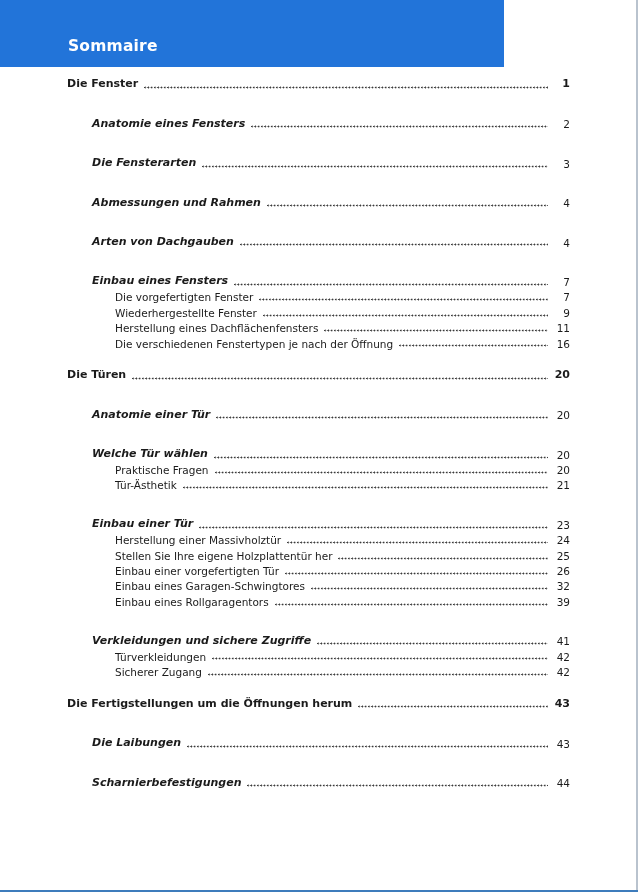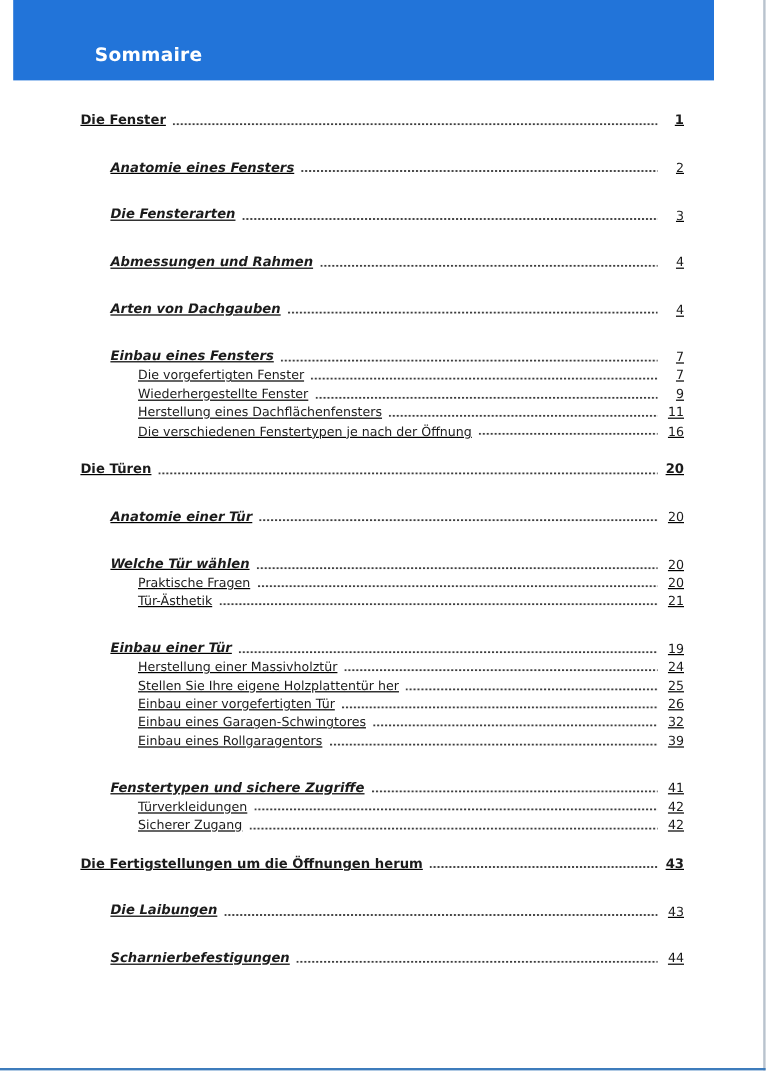--- a/index.html
+++ b/index.html
@@ -13,28 +13,27 @@
     width: 640px;
     height: 896px;
     background: #ffffff;
     overflow: hidden;
   }
   
   .banner {
     position: absolute;
     top: 0;
     left: 0;
-    width: 584px;
+    width: 504px;
     height: 67px;
     background: var(--banner-bg, #2274d9);
     display: flex;
     align-items: flex-end;
     box-sizing: border-box;
     padding: 14px 0 13px 68px;
-    margin-left: 11px;
   }
   .banner .title {
     color: var(--banner-fg, #ffffff);
     font-size: 15.5px;
     font-weight: bold;
     letter-spacing: 0.2px;
     line-height: 1;
   }
   
   .right-edge {
@@ -52,22 +51,21 @@
     bottom: 4px;
     height: 2px;
     background: var(--rule-color, #3e7cbc);
   }
   
   .toc {
     position: absolute;
     top: 67px;
     left: 67px;
     right: 70px;
-    padding-top: 25px;
-    text-decoration: underline;
+    padding-top: 9px;
   }
   .section + .section { margin-top: 17px; }
   .row {
     display: flex;
     align-items: flex-end;
     height: 15.4px;
     color: var(--text-color, #1b1b1b);
     font-size: 11px;
     cursor: pointer;
   }
@@ -178,21 +176,21 @@
     <span class="pagenum">20</span>
   </div>
         <div class="row l3">
     <span class="label">Tür-Ästhetik</span>
     <span class="leader"></span>
     <span class="pagenum">21</span>
   </div>
         <div class="row l2">
     <span class="label">Einbau einer Tür</span>
     <span class="leader"></span>
-    <span class="pagenum">19</span>
+    <span class="pagenum">23</span>
   </div>
         <div class="row l3">
     <span class="label">Herstellung einer Massivholztür</span>
     <span class="leader"></span>
     <span class="pagenum">24</span>
   </div>
         <div class="row l3">
     <span class="label">Stellen Sie Ihre eigene Holzplattentür her</span>
     <span class="leader"></span>
     <span class="pagenum">25</span>
@@ -206,21 +204,21 @@
     <span class="label">Einbau eines Garagen-Schwingtores</span>
     <span class="leader"></span>
     <span class="pagenum">32</span>
   </div>
         <div class="row l3">
     <span class="label">Einbau eines Rollgaragentors</span>
     <span class="leader"></span>
     <span class="pagenum">39</span>
   </div>
         <div class="row l2">
-    <span class="label">Fenstertypen und sichere Zugriffe</span>
+    <span class="label">Verkleidungen und sichere Zugriffe</span>
     <span class="leader"></span>
     <span class="pagenum">41</span>
   </div>
         <div class="row l3">
     <span class="label">Türverkleidungen</span>
     <span class="leader"></span>
     <span class="pagenum">42</span>
   </div>
         <div class="row l3">
     <span class="label">Sicherer Zugang</span>

